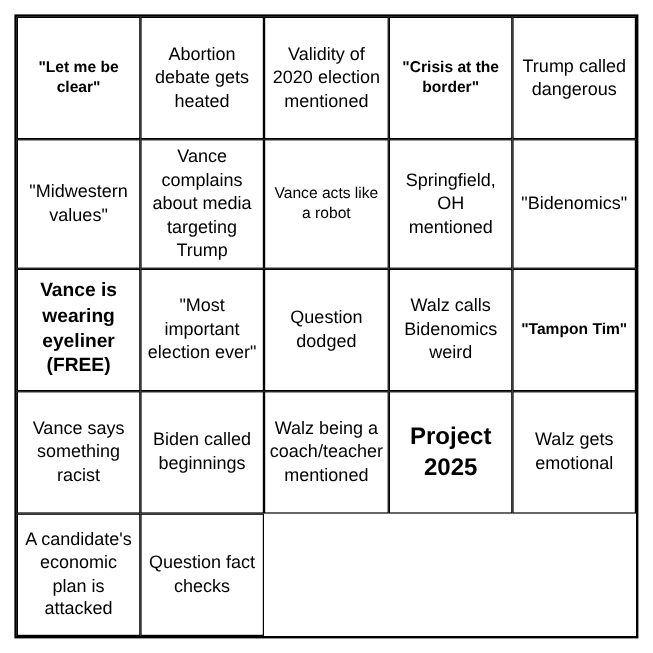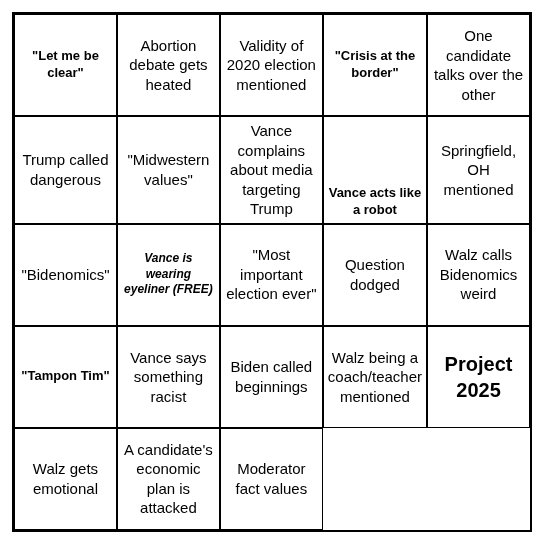--- a/index.html
+++ b/index.html
@@ -60,41 +60,38 @@
       <div class="bingo-cell">
         <span>Abortion debate gets heated</span>
       </div>
       <div class="bingo-cell">
         <span>Validity of 2020 election mentioned</span>
       </div>
       <div class="bingo-cell" style="font-size: 13px; font-weight: bold;">
         <span>"Crisis at the border"</span>
       </div>
       <div class="bingo-cell">
-        <span>One candidate talks over the other</span>
-      </div>
-      <div class="bingo-cell">
         <span>Trump called dangerous</span>
       </div>
       <div class="bingo-cell">
         <span>"Midwestern values"</span>
       </div>
       <div class="bingo-cell">
         <span>Vance complains about media targeting Trump</span>
       </div>
-      <div class="bingo-cell" style="font-size: 13px; font-weight: bold; align-items: flex-end;">
+      <div class="bingo-cell" style="font-size: 13px; font-weight: normal;">
         <span>Vance acts like a robot</span>
       </div>
       <div class="bingo-cell">
         <span>Springfield, OH mentioned</span>
       </div>
       <div class="bingo-cell">
         <span>"Bidenomics"</span>
       </div>
-      <div class="bingo-cell" style="font-weight: bold; font-size: 12px; font-style: italic;">
+      <div class="bingo-cell" style="font-weight: bold; font-size: 16px;">
         <span>Vance is wearing eyeliner (FREE)</span>
       </div>
       <div class="bingo-cell">
         <span>"Most important election ever"</span>
       </div>
       <div class="bingo-cell">
         <span>Question dodged</span>
       </div>
       <div class="bingo-cell">
         <span>Walz calls Bidenomics weird</span>
@@ -114,16 +111,16 @@
       <div class="bingo-cell" style="font-size: 20px; font-weight: bold; align-items: center;">
         <span>Project 2025</span>
       </div>
       <div class="bingo-cell">
         <span>Walz gets emotional</span>
       </div>
       <div class="bingo-cell">
         <span>A candidate's economic plan is attacked</span>
       </div>
       <div class="bingo-cell">
-        <span>Moderator fact values</span>
+        <span>Question fact checks</span>
       </div>
     </div>
 </div>
 
 </body></html>

